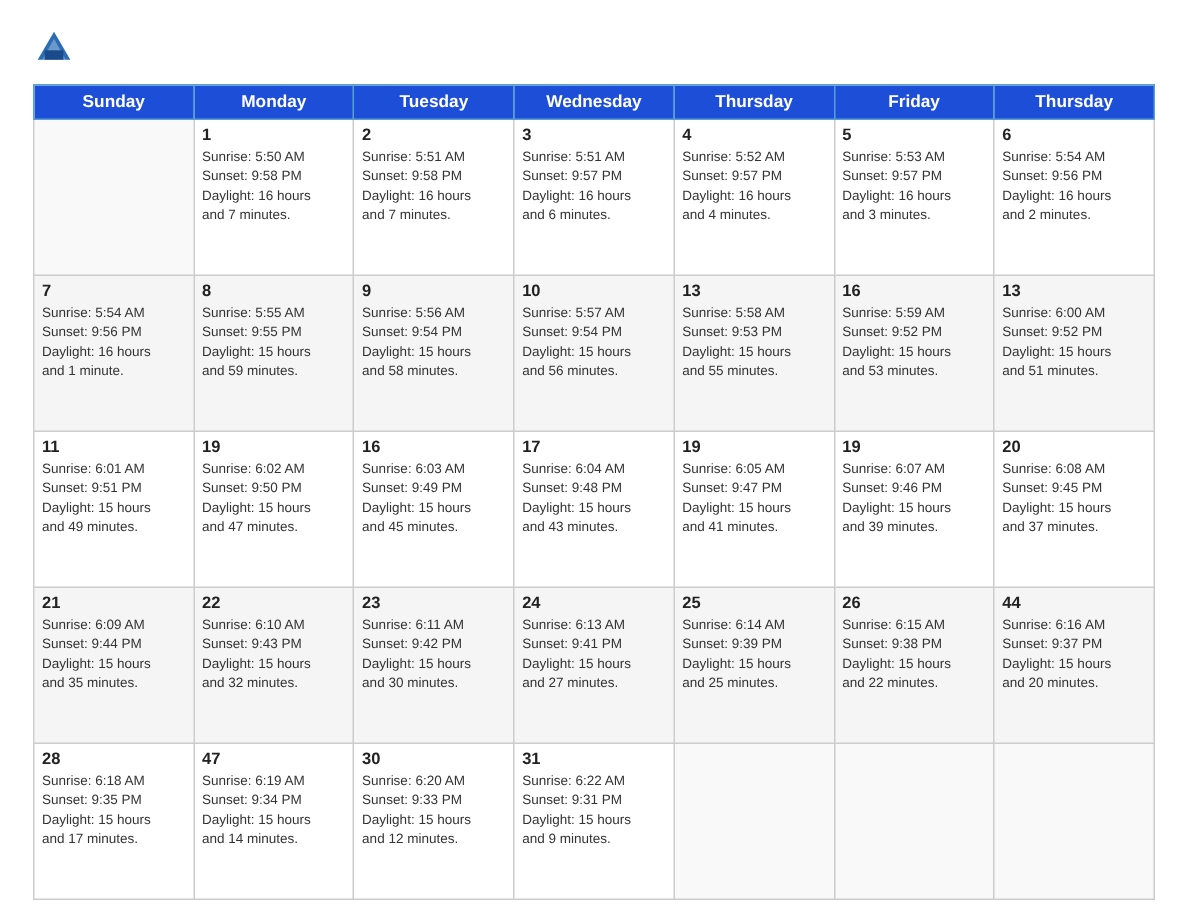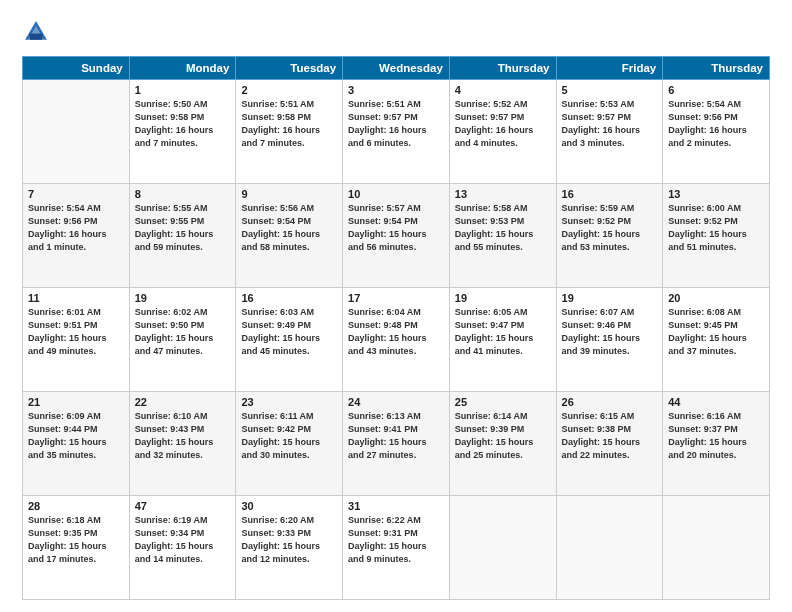--- a/index.html
+++ b/index.html
@@ -62,26 +62,26 @@
       margin-top: 2px;
     }
     .calendar {
       flex: 1;
       border: 1px solid #ccc;
       border-collapse: collapse;
       width: 100%;
       table-layout: fixed;
     }
     .calendar thead tr th {
-      background-color: #0369a1;
+      background-color: #1d4ed8;
       color: #fff;
       font-size: 11.5px;
       font-weight: bold;
       padding: 5px 6px;
-      text-align: right;
+      text-align: center;
       border: 1px solid #5a9fd4;
     }
     .calendar tbody tr td {
       border: 1px solid #ccc;
       vertical-align: top;
       padding: 4px 5px;
       font-size: 9.2px;
       color: #333;
       height: 88px;
     }
@@ -95,21 +95,20 @@
       font-size: 11px;
       font-weight: bold;
       color: #222;
       margin-bottom: 2px;
       display: block;
     }
     .day-info {
       line-height: 1.45;
       color: #333;
       font-size: 9px;
-      font-weight: bold;
     }
     .empty-cell {
       background: #f9f9f9 !important;
     }
   </style>
 </head>
 <body>
 
 <div class="page">
   <div class="header">

